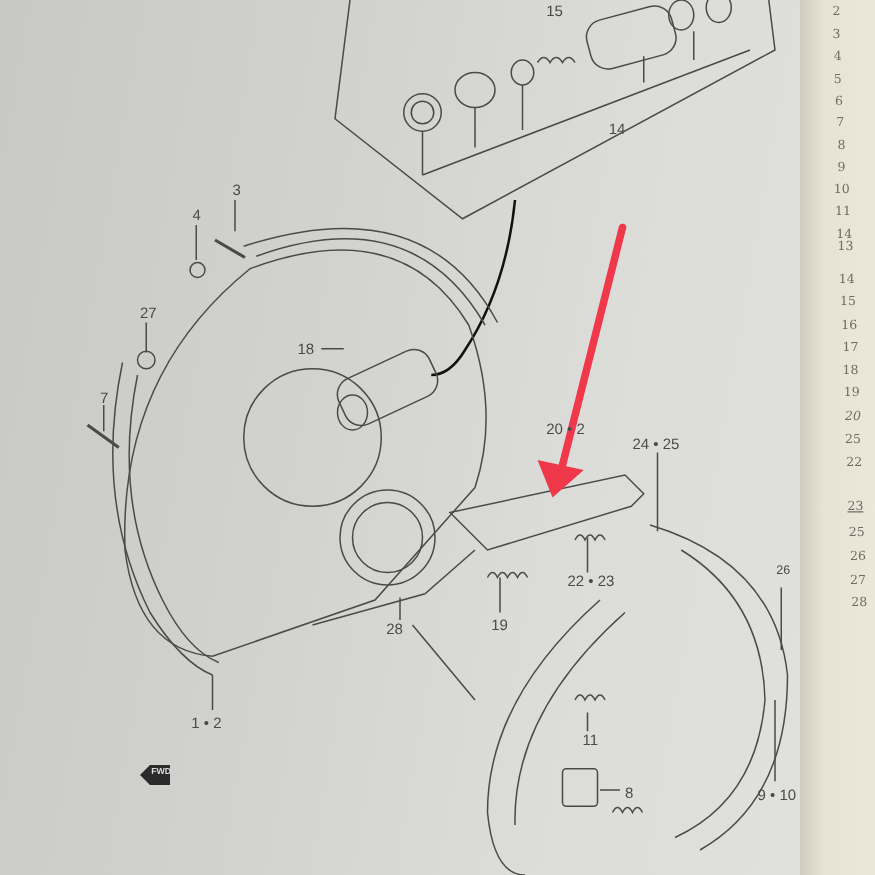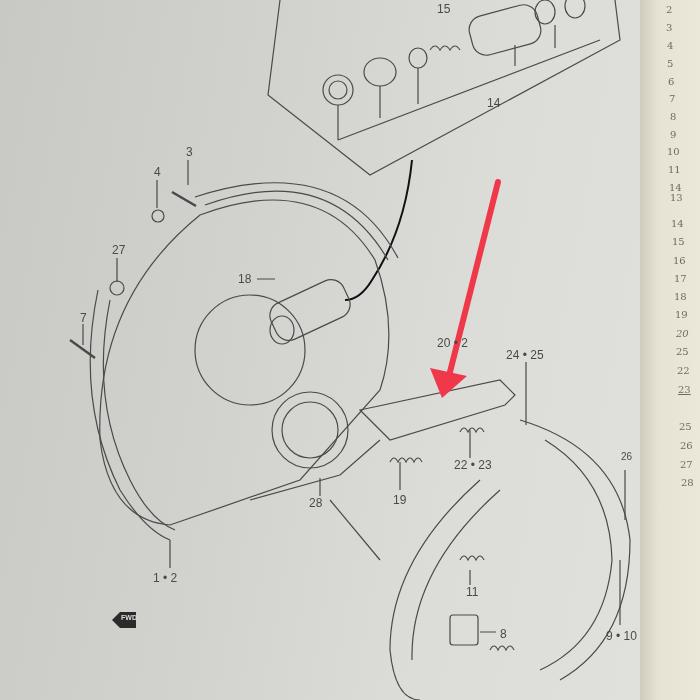--- a/index.html
+++ b/index.html
@@ -114,20 +114,20 @@
   <div class="mnum" style="left:30px;top:192px;text-align:right;">13</div>
   <div class="mnum" style="left:31px;top:218px;">14</div>
   <div class="mnum" style="left:32px;top:236px;">15</div>
   <div class="mnum" style="left:33px;top:255px;">16</div>
   <div class="mnum" style="left:34px;top:273px;">17</div>
   <div class="mnum" style="left:34px;top:291px;">18</div>
   <div class="mnum" style="left:35px;top:309px;">19</div>
   <div class="mnum" style="left:36px;top:328px;font-style:italic;">20</div>
   <div class="mnum" style="left:36px;top:346px;">25</div>
   <div class="mnum" style="left:37px;top:365px;">22</div>
-  <div class="mnum" style="left:38px;top:384px;text-decoration:underline;">23</div>
+  <div class="mnum" style="left:38px;top:400px;text-decoration:underline;">23</div>
   <div class="mnum" style="left:38px;top:402px;margin-left:43px;">24</div>
   <div class="mnum" style="left:39px;top:421px;">25</div>
   <div class="mnum" style="left:40px;top:440px;">26</div>
   <div class="mnum" style="left:40px;top:459px;">27</div>
   <div class="mnum" style="left:41px;top:477px;">28</div>
 
 </div>
 
 </body></html>

